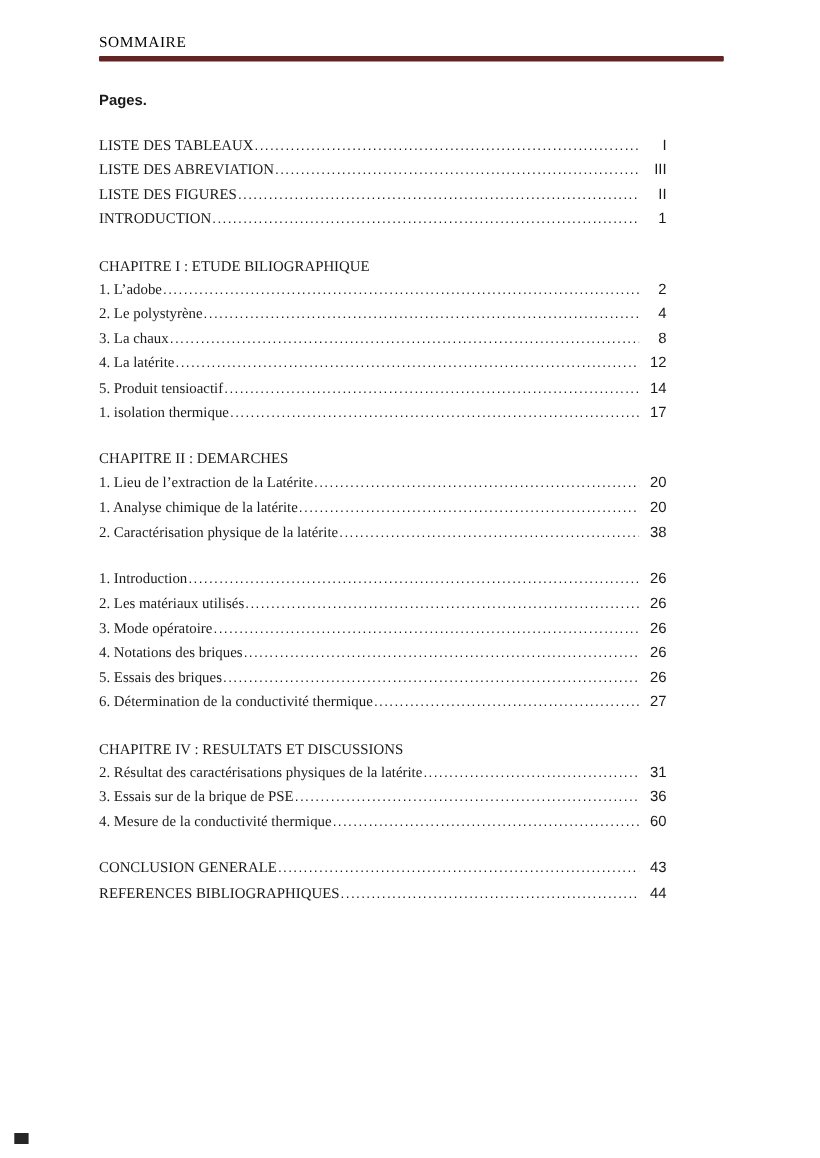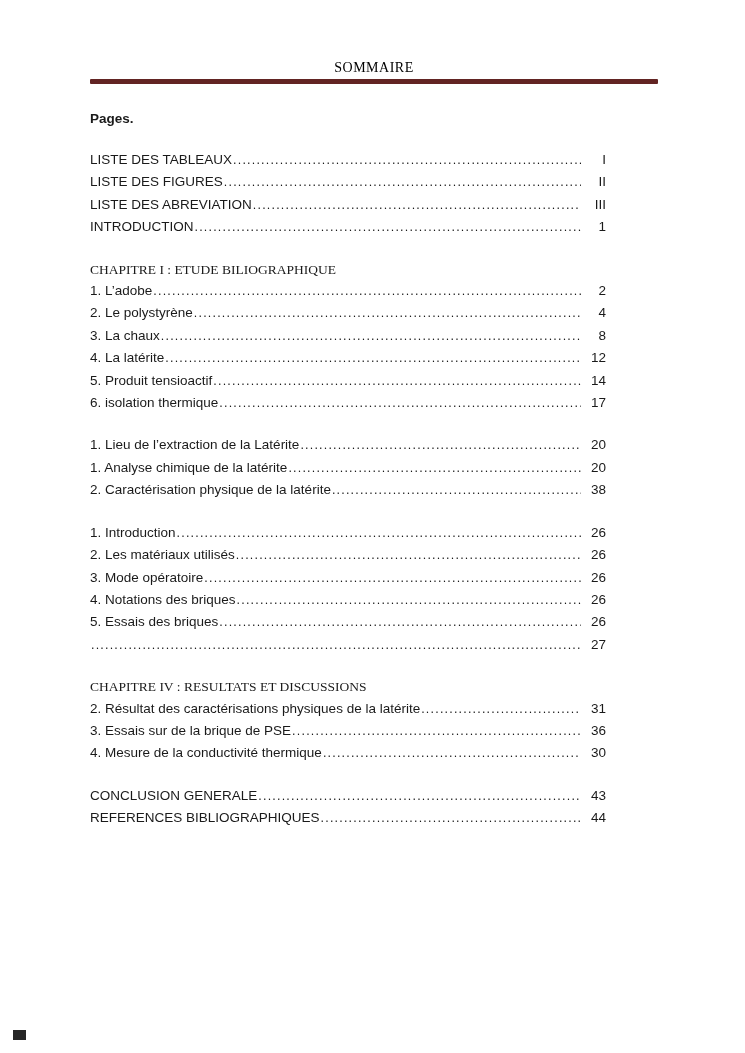--- a/index.html
+++ b/index.html
@@ -17,22 +17,21 @@
     font-size: 13.5px;
     color: #1a1a1a;
   }
   .content {
     position: absolute;
     left: 90px;
     top: 0;
     width: 568px;
   }
   .doc-title {
-    margin-top: 60px;
-    text-align: center;
+    margin-top: 32px;
     font-family: "Liberation Serif", serif;
     font-size: 14px;
     letter-spacing: 0.5px;
     color: #000000;
   }
   .title-rule {
     margin-top: 3px;
     height: 5px;
     background: #622423;
     border-radius: 1px;
@@ -56,20 +55,21 @@
     font-family: Liberation Serif, serif;
   }
   .toc-row {
     display: flex;
     align-items: baseline;
     line-height: 21.4px;
   }
   .toc-label {
     white-space: nowrap;
     flex: 0 0 auto;
+    font-family: Liberation Serif, serif;
   }
   .toc-leader {
     flex: 1 1 auto;
     overflow: hidden;
     white-space: nowrap;
     margin: 0 2px 0 1px;
     min-width: 8px;
   }
   .toc-leader::after {
     content: "..........................................................................................................................................................................................";
@@ -104,30 +104,30 @@
       <span>Pages.</span>
     </div>
     <div class="toc">
         <div class="toc-section">
           <div class="toc-row">
             <span class="toc-label">LISTE DES TABLEAUX</span>
             <span class="toc-leader"></span>
             <span class="toc-page">I</span>
           </div>
           <div class="toc-row">
+            <span class="toc-label">LISTE DES ABREVIATION</span>
+            <span class="toc-leader"></span>
+            <span class="toc-page">III</span>
+          </div>
+          <div class="toc-row">
             <span class="toc-label">LISTE DES FIGURES</span>
             <span class="toc-leader"></span>
             <span class="toc-page">II</span>
           </div>
           <div class="toc-row">
-            <span class="toc-label">LISTE DES ABREVIATION</span>
-            <span class="toc-leader"></span>
-            <span class="toc-page">III</span>
-          </div>
-          <div class="toc-row">
             <span class="toc-label">INTRODUCTION</span>
             <span class="toc-leader"></span>
             <span class="toc-page">1</span>
           </div>
         </div>
         <div class="toc-section">
           <div class="toc-heading">CHAPITRE I : ETUDE BILIOGRAPHIQUE</div>
           <div class="toc-row">
             <span class="toc-label">1. L’adobe</span>
             <span class="toc-leader"></span>
@@ -147,26 +147,27 @@
             <span class="toc-label">4. La latérite</span>
             <span class="toc-leader"></span>
             <span class="toc-page">12</span>
           </div>
           <div class="toc-row">
             <span class="toc-label">5. Produit tensioactif</span>
             <span class="toc-leader"></span>
             <span class="toc-page">14</span>
           </div>
           <div class="toc-row">
-            <span class="toc-label">6. isolation thermique</span>
+            <span class="toc-label">1. isolation thermique</span>
             <span class="toc-leader"></span>
             <span class="toc-page">17</span>
           </div>
         </div>
         <div class="toc-section">
+          <div class="toc-heading">CHAPITRE II : DEMARCHES</div>
           <div class="toc-row">
             <span class="toc-label">1. Lieu de l’extraction de la Latérite</span>
             <span class="toc-leader"></span>
             <span class="toc-page">20</span>
           </div>
           <div class="toc-row">
             <span class="toc-label">1. Analyse chimique de la latérite</span>
             <span class="toc-leader"></span>
             <span class="toc-page">20</span>
           </div>
@@ -196,40 +197,41 @@
             <span class="toc-label">4. Notations des briques</span>
             <span class="toc-leader"></span>
             <span class="toc-page">26</span>
           </div>
           <div class="toc-row">
             <span class="toc-label">5. Essais des briques</span>
             <span class="toc-leader"></span>
             <span class="toc-page">26</span>
           </div>
           <div class="toc-row">
+            <span class="toc-label">6. Détermination de la conductivité thermique</span>
             <span class="toc-leader"></span>
             <span class="toc-page">27</span>
           </div>
         </div>
         <div class="toc-section">
           <div class="toc-heading">CHAPITRE IV : RESULTATS ET DISCUSSIONS</div>
           <div class="toc-row">
             <span class="toc-label">2. Résultat des caractérisations physiques de la latérite</span>
             <span class="toc-leader"></span>
             <span class="toc-page">31</span>
           </div>
           <div class="toc-row">
             <span class="toc-label">3. Essais sur de la brique de PSE</span>
             <span class="toc-leader"></span>
             <span class="toc-page">36</span>
           </div>
           <div class="toc-row">
             <span class="toc-label">4. Mesure de la conductivité thermique</span>
             <span class="toc-leader"></span>
-            <span class="toc-page">30</span>
+            <span class="toc-page">60</span>
           </div>
         </div>
         <div class="toc-section">
           <div class="toc-row">
             <span class="toc-label">CONCLUSION GENERALE</span>
             <span class="toc-leader"></span>
             <span class="toc-page">43</span>
           </div>
           <div class="toc-row">
             <span class="toc-label">REFERENCES BIBLIOGRAPHIQUES</span>

